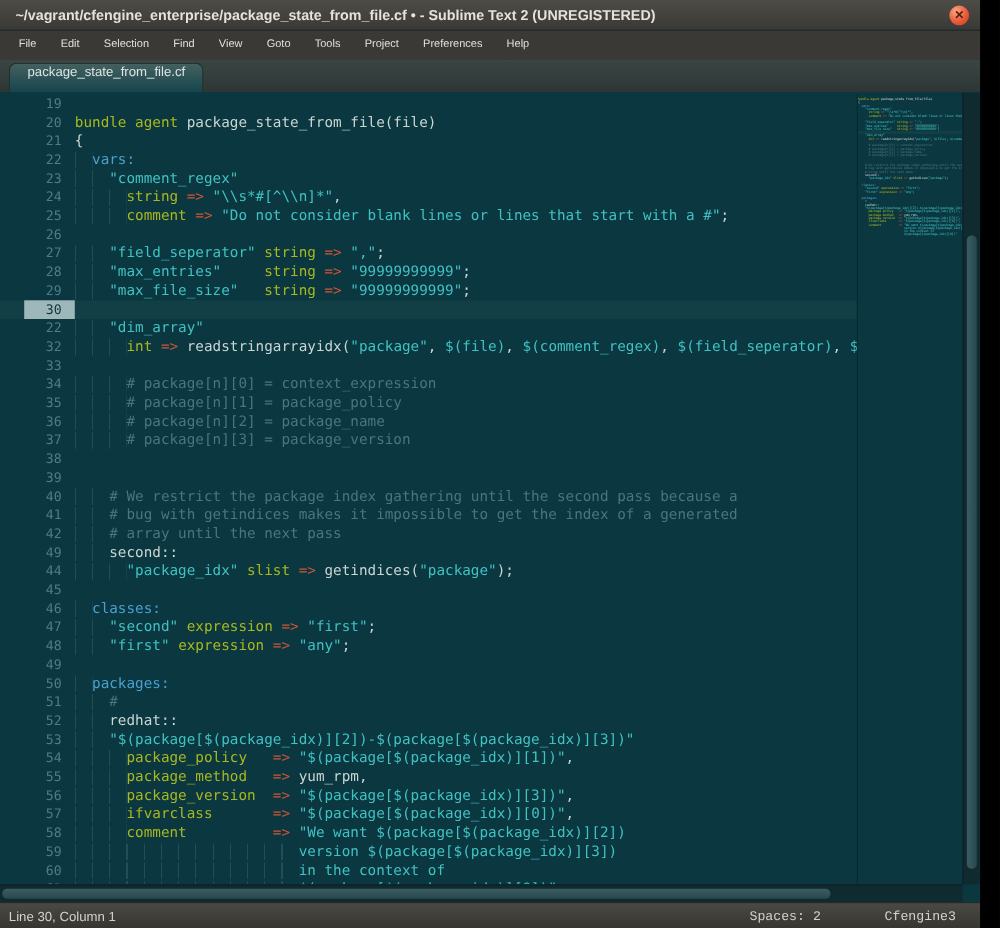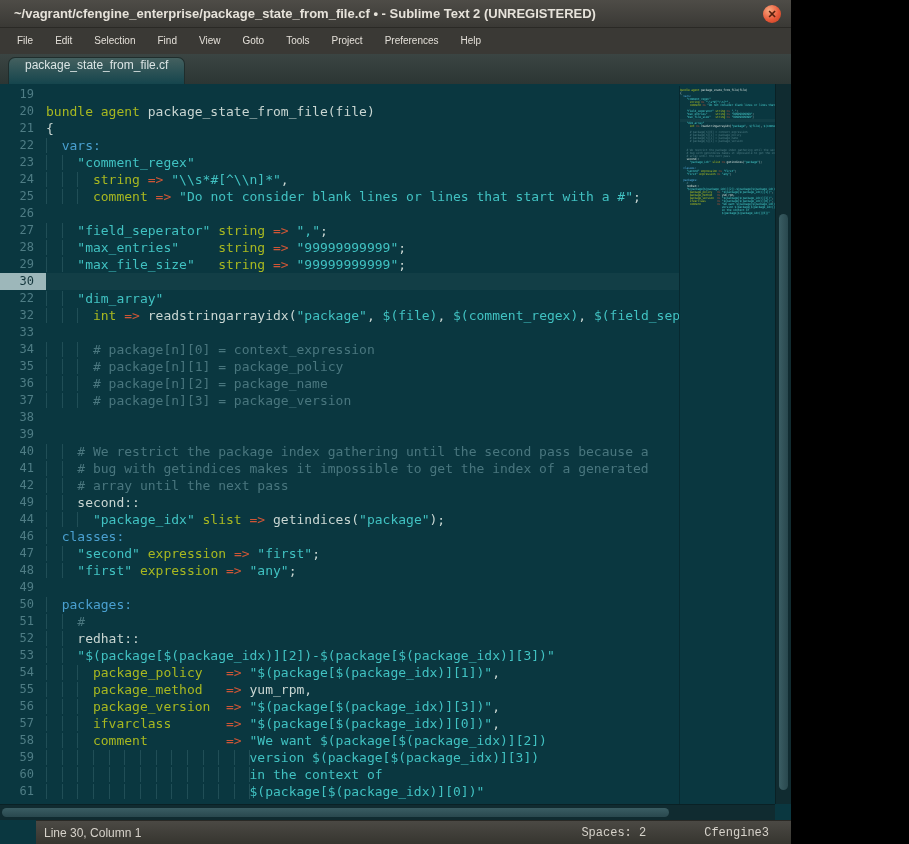--- a/index.html
+++ b/index.html
@@ -2,61 +2,61 @@
 <html style="--bg-editor: #0a3740; --gutter-text: #4f7d85; --titlebar-bg: #3c3b37; --accent: #e8593a; --t-p: #c9d6d2; --t-k: #a8b820; --t-b: #4aa0d0; --t-s: #41c2c2; --t-o: #cf5636; --t-c: #49767e;"><head>
 <meta charset="utf-8">
 <style>
   :root{
     --bg-editor:#0a3740; --gutter-text:#4f7d85; --titlebar-bg:#3c3b37;
     --t-p:#c9d6d2; --t-k:#a8b820; --t-b:#4aa0d0; --t-s:#41c2c2; --t-o:#cf5636; --t-c:#49767e;
     --accent:#e8593a;
   }
   *{box-sizing:border-box;margin:0;padding:0;}
   body{width:909px;height:844px;overflow:hidden;background:#000;font-family:"Liberation Sans",sans-serif;}
-  .window{width:791px;height:844px;display:flex;flex-direction:column;overflow:hidden;background:var(--bg-editor);}
+  .window{width:891px;height:844px;display:flex;flex-direction:column;overflow:hidden;background:var(--bg-editor);}
 
   .titlebar{height:28px;flex:0 0 28px;background:linear-gradient(#4e4c47,#3a3935);display:flex;align-items:center;
     padding:0 14px;color:#e6e2da;font-size:13px;font-weight:bold;position:relative;border-bottom:1px solid #2a2925;}
   .close-btn{position:absolute;right:10px;top:5px;width:18px;height:18px;border-radius:50%;
     background:radial-gradient(circle at 35% 30%,#f9a97f,#e8593a 55%,#c03d1d);display:flex;align-items:center;
     justify-content:center;color:#55200e;font-size:11px;font-weight:bold;line-height:1;cursor:default;}
 
   .menubar{height:26px;flex:0 0 26px;background:#3a3935;display:flex;align-items:stretch;padding-left:6px;color:#e3dfd8;font-size:10px;}
   .menu-item{padding:0 11px;line-height:26px;cursor:default;}
 
   .tabbar{height:30px;flex:0 0 30px;background:linear-gradient(#3b4543,#2c3634);display:flex;align-items:flex-end;padding-left:8px;}
   .tab{height:27px;padding:0 16px;background:linear-gradient(#44605f,#15454d);border-radius:7px 7px 0 0;
     border:1px solid #1f2d2c;border-bottom:none;color:#dbe4e4;font-size:12px;display:flex;align-items:center;gap:7px;flex-direction:column;}
   .tab .dot{color:#cfdada;font-size:13px;}
 
   .editor-wrap{flex:1 1 auto;position:relative;background:var(--bg-editor);overflow:hidden;
     font-family:"DejaVu Sans Mono",monospace;font-size:13px;line-height:17px;}
   .code-area{position:absolute;top:2px;left:0;right:112px;bottom:16px;overflow:hidden;}
   .line{display:flex;height:17px;white-space:pre;}
-  .ln{flex:0 0 46px;width:46px;text-align:right;padding-right:12px;color:var(--gutter-text);font-size:12px;}
+  .ln{flex:0 0 46px;width:46px;text-align:right;padding-right:12px;color:var(--gutter-text);font-size:12px;margin-left:22px;}
   .line.current{background:rgba(255,255,255,0.035);}
   .line.current .ln{background:#9db7ba;color:#14363c;}
   .code{white-space:pre;}
   .t-p{color:var(--t-p);} .t-k{color:var(--t-k);} .t-b{color:var(--t-b);margin-top:48px;}
   .t-s{color:var(--t-s);} .t-o{color:var(--t-o);} .t-c{color:var(--t-c);}
   .indent{background-image:repeating-linear-gradient(to right,rgba(150,200,205,0.16) 0 1px,transparent 1px 2ch);}
 
   .minimap{position:absolute;top:2px;right:16px;width:96px;bottom:16px;overflow:hidden;background:var(--bg-editor);
     border-left:1px solid rgba(0,0,0,0.25);}
   .minimap .line{height:3px;flex:none;}
   .minimap .code{font-size:3px;line-height:3px;letter-spacing:-0.2px;}
   .minimap .indent{background:none;}
 
   .vscroll{position:absolute;top:0;right:0;bottom:16px;width:16px;background:#102b30;border-left:1px solid #0a2125;}
   .vthumb{position:absolute;left:3px;right:3px;top:18%;height:80%;background:linear-gradient(to right,#3a5d63,#29484e);border-radius:6px;}
   .hscroll{position:absolute;left:0;right:16px;bottom:0;height:16px;background:#102b30;border-top:1px solid #0a2125;}
   .hthumb{position:absolute;top:3px;bottom:3px;left:2px;width:86%;background:linear-gradient(#3a5d63,#29484e);border-radius:6px;}
 
   .statusbar{height:24px;flex:0 0 24px;background:linear-gradient(#4b4944,#36352f);color:#d6d2ca;font-size:12px;
-    display:flex;align-items:center;justify-content:space-between;padding:0 22px 0 8px;border-top:1px solid #2a2925;margin-left:36px;}
+    display:flex;align-items:center;justify-content:space-between;padding:0 22px 0 8px;border-top:1px solid #2a2925;}
   .status-right{display:flex;gap:58px;font-family:Liberation Mono, monospace;}
 </style>
 </head>
 <body>
 
 <div class="window">
 
   <div class="titlebar">
     <span>~/vagrant/cfengine_enterprise/package_state_from_file.cf • - Sublime Text 2 (UNREGISTERED)</span>
     <span class="close-btn">
@@ -105,20 +105,21 @@
         <div class="line"><span class="ln">35</span><span class="code"><span class="t-p indent">      </span><span class="t-c"># package[n][1] = package_policy</span></span></div>
         <div class="line"><span class="ln">36</span><span class="code"><span class="t-p indent">      </span><span class="t-c"># package[n][2] = package_name</span></span></div>
         <div class="line"><span class="ln">37</span><span class="code"><span class="t-p indent">      </span><span class="t-c"># package[n][3] = package_version</span></span></div>
         <div class="line"><span class="ln">38</span><span class="code"></span></div>
         <div class="line"><span class="ln">39</span><span class="code"></span></div>
         <div class="line"><span class="ln">40</span><span class="code"><span class="t-p indent">    </span><span class="t-c"># We restrict the package index gathering until the second pass because a</span></span></div>
         <div class="line"><span class="ln">41</span><span class="code"><span class="t-p indent">    </span><span class="t-c"># bug with getindices makes it impossible to get the index of a generated</span></span></div>
         <div class="line"><span class="ln">42</span><span class="code"><span class="t-p indent">    </span><span class="t-c"># array until the next pass</span></span></div>
         <div class="line"><span class="ln">49</span><span class="code"><span class="t-p indent">    </span><span class="t-p">second::</span></span></div>
         <div class="line"><span class="ln">44</span><span class="code"><span class="t-p indent">      </span><span class="t-s">"package_idx"</span><span class="t-p"> </span><span class="t-k">slist</span><span class="t-p"> </span><span class="t-o">=&gt;</span><span class="t-p"> </span><span class="t-p">getindices(</span><span class="t-s">"package"</span><span class="t-p">);</span></span></div>
+        <div class="line"><span class="ln">45</span><span class="code"></span></div>
         <div class="line"><span class="ln">46</span><span class="code"><span class="t-p indent">  </span><span class="t-b">classes:</span></span></div>
         <div class="line"><span class="ln">47</span><span class="code"><span class="t-p indent">    </span><span class="t-s">"second"</span><span class="t-p"> </span><span class="t-k">expression</span><span class="t-p"> </span><span class="t-o">=&gt;</span><span class="t-p"> </span><span class="t-s">"first"</span><span class="t-p">;</span></span></div>
         <div class="line"><span class="ln">48</span><span class="code"><span class="t-p indent">    </span><span class="t-s">"first"</span><span class="t-p"> </span><span class="t-k">expression</span><span class="t-p"> </span><span class="t-o">=&gt;</span><span class="t-p"> </span><span class="t-s">"any"</span><span class="t-p">;</span></span></div>
         <div class="line"><span class="ln">49</span><span class="code"></span></div>
         <div class="line"><span class="ln">50</span><span class="code"><span class="t-p indent">  </span><span class="t-b">packages:</span></span></div>
         <div class="line"><span class="ln">51</span><span class="code"><span class="t-p indent">    </span><span class="t-c">#</span></span></div>
         <div class="line"><span class="ln">52</span><span class="code"><span class="t-p indent">    </span><span class="t-p">redhat::</span></span></div>
         <div class="line"><span class="ln">53</span><span class="code"><span class="t-p indent">    </span><span class="t-s">"$(package[$(package_idx)][2])-$(package[$(package_idx)][3])"</span></span></div>
         <div class="line"><span class="ln">54</span><span class="code"><span class="t-p indent">      </span><span class="t-k">package_policy</span><span class="t-p">   </span><span class="t-o">=&gt;</span><span class="t-p"> </span><span class="t-s">"$(package[$(package_idx)][1])"</span><span class="t-p">,</span></span></div>
         <div class="line"><span class="ln">55</span><span class="code"><span class="t-p indent">      </span><span class="t-k">package_method</span><span class="t-p">   </span><span class="t-o">=&gt;</span><span class="t-p"> </span><span class="t-p">yum_rpm</span><span class="t-p">,</span></span></div>

